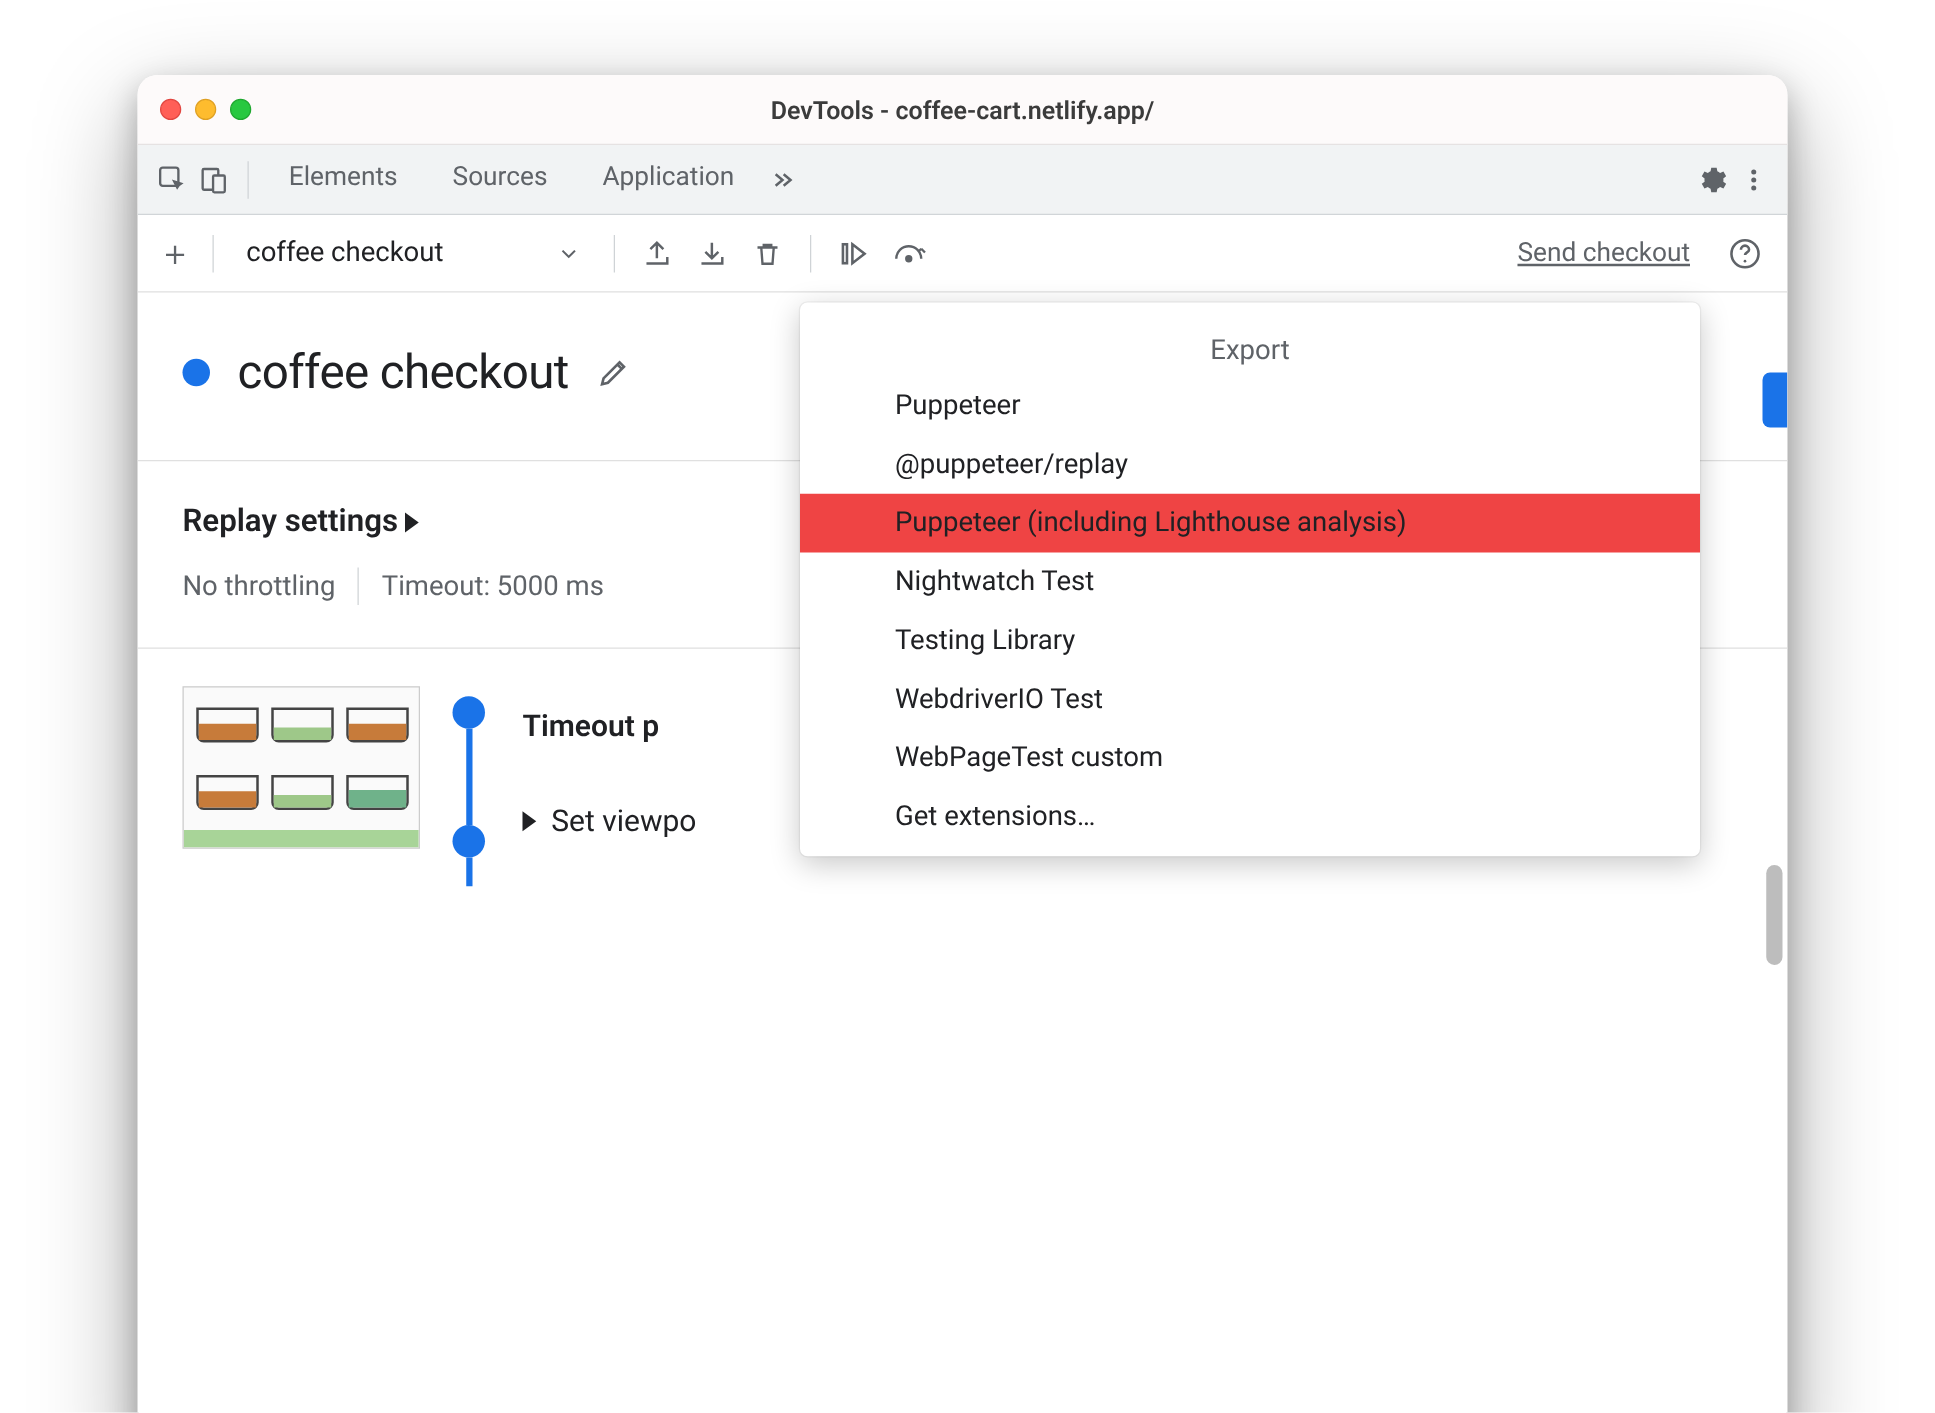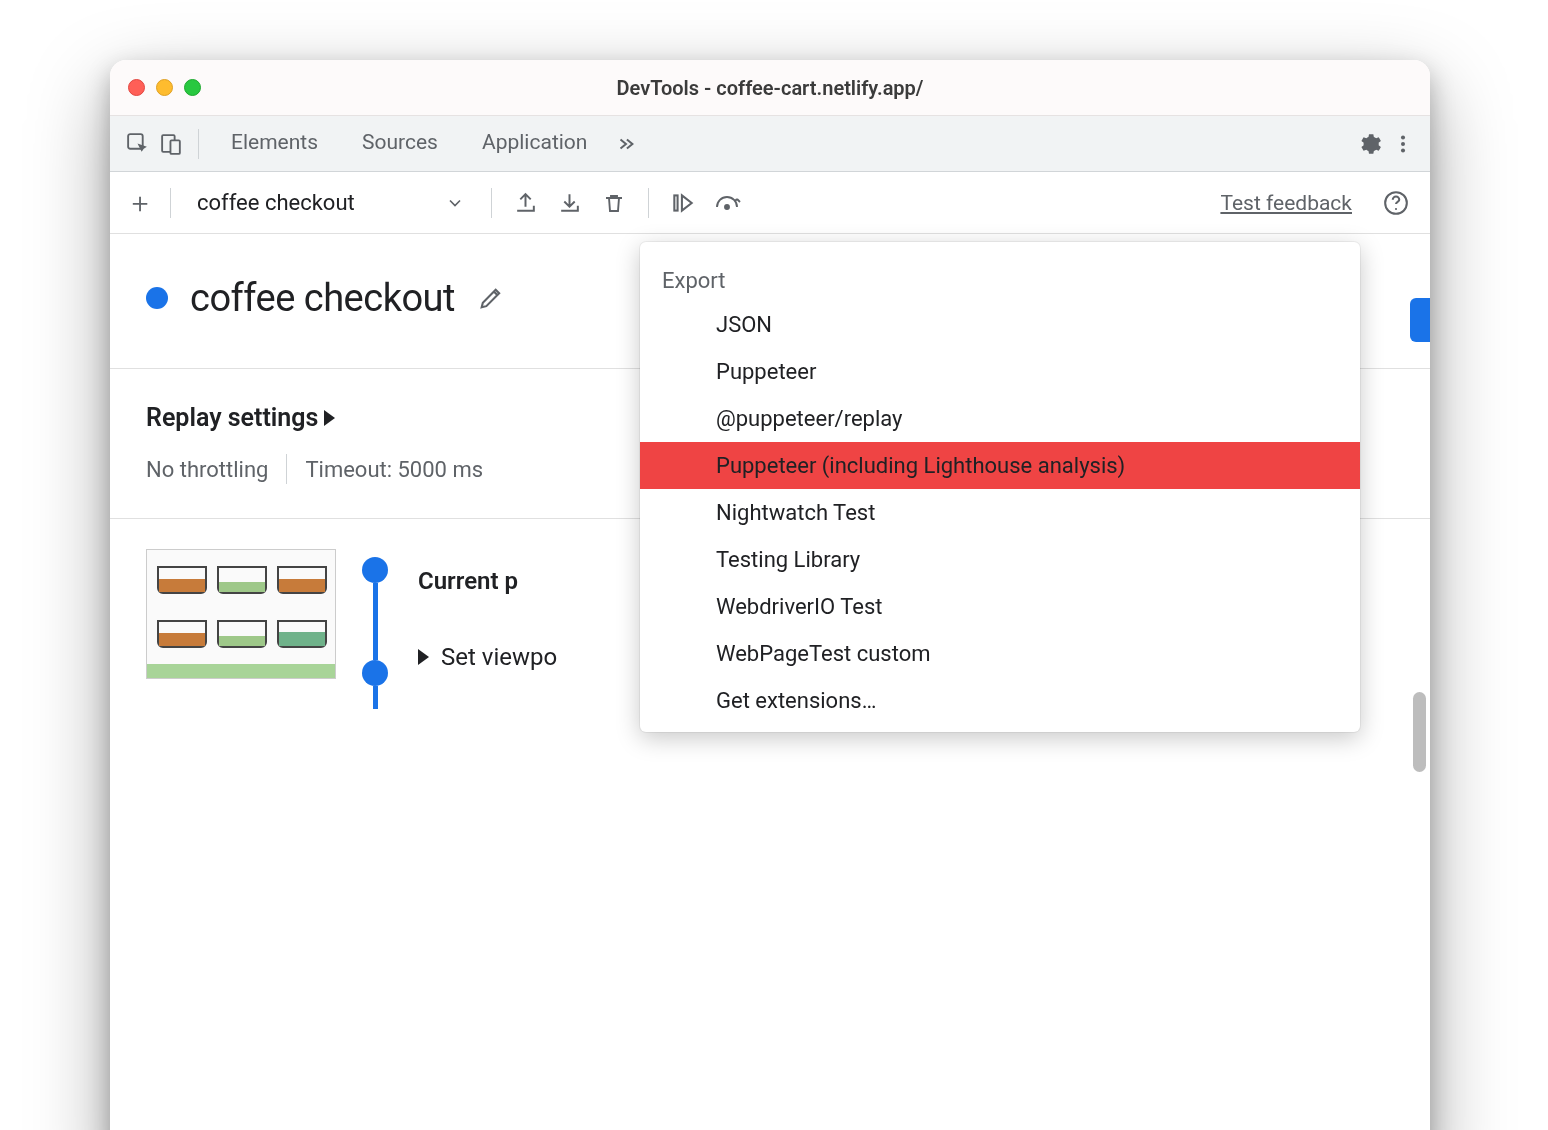--- a/index.html
+++ b/index.html
@@ -205,21 +205,21 @@
     top: 182px;
     width: 720px;
     background: #fff;
     border-radius: 6px;
     box-shadow: 0 6px 24px rgba(0,0,0,0.22), 0 0 0 1px rgba(0,0,0,0.05);
     padding: 18px 0 8px 0;
     font-size: 22px;
     z-index: 100;
   }
   .menu .grp {
-    color: #5f6368; padding: 8px 22px; font-size: 22px;
+    color: #5f6368; padding: 8px 22px; font-size: 22px; text-align: center;
   }
   .menu .item {
     padding: 11px 22px 11px 76px;
     color: #202124;
     cursor: pointer;
   }
   .menu .item.hover {
     background: #ef4444;
   }
   .scrollbar {
@@ -323,21 +323,21 @@
         </svg>
     </div>
     <div class="tbicon">
       <svg width="28" height="24" viewBox="0 0 28 24" fill="none" stroke="#5f6368" stroke-width="1.9">
           <path d="M4 16a10 10 0 0120 0"></path>
           <circle cx="14" cy="16" r="2" fill="#5f6368"></circle>
           <path d="M24 8l3 3M24 8l-2 2"></path>
         </svg>
     </div>
     <div class="spacer"></div>
-    <span class="sendfb">Test feedback</span>
+    <span class="sendfb">Send checkout</span>
     <div class="tbicon">
       <svg width="26" height="26" viewBox="0 0 24 24" fill="none" stroke="#5f6368" stroke-width="1.9">
           <circle cx="12" cy="12" r="10"></circle>
           <path d="M9 9a3 3 0 116 0c0 2-3 2-3 4"></path>
           <circle cx="12" cy="17.5" r="1" fill="#5f6368" stroke="none"></circle>
         </svg>
     </div>
   </div>
 
   <div class="content">
@@ -388,37 +388,36 @@
         </div>
         <div style="display:flex; align-items:stretch; gap:30px; height:160px; padding-top:8px;">
           <div class="timeline">
             <div class="tdot"></div>
             <div class="tline"></div>
             <div class="tdot"></div>
             <div class="tline" style="flex:0.3"></div>
           </div>
           <div class="stepcol">
             <div class="steptxt bold">
-              <span>Current p</span>
+              <span>Timeout p</span>
             </div>
             <div class="steptxt">
               <span class="tri"></span>
               <span>Set viewpo</span>
             </div>
           </div>
         </div>
       </div>
     </div>
 
     <div class="scrollbar"></div>
   </div>
 
   <div class="menu">
     <div class="grp">Export</div>
-    <div class="item">JSON</div>
     <div class="item">Puppeteer</div>
     <div class="item">@puppeteer/replay</div>
     <div class="item hover">Puppeteer (including Lighthouse analysis)</div>
     <div class="item">Nightwatch Test</div>
     <div class="item">Testing Library</div>
     <div class="item">WebdriverIO Test</div>
     <div class="item">WebPageTest custom</div>
     <div class="item">Get extensions…</div>
   </div>
 

